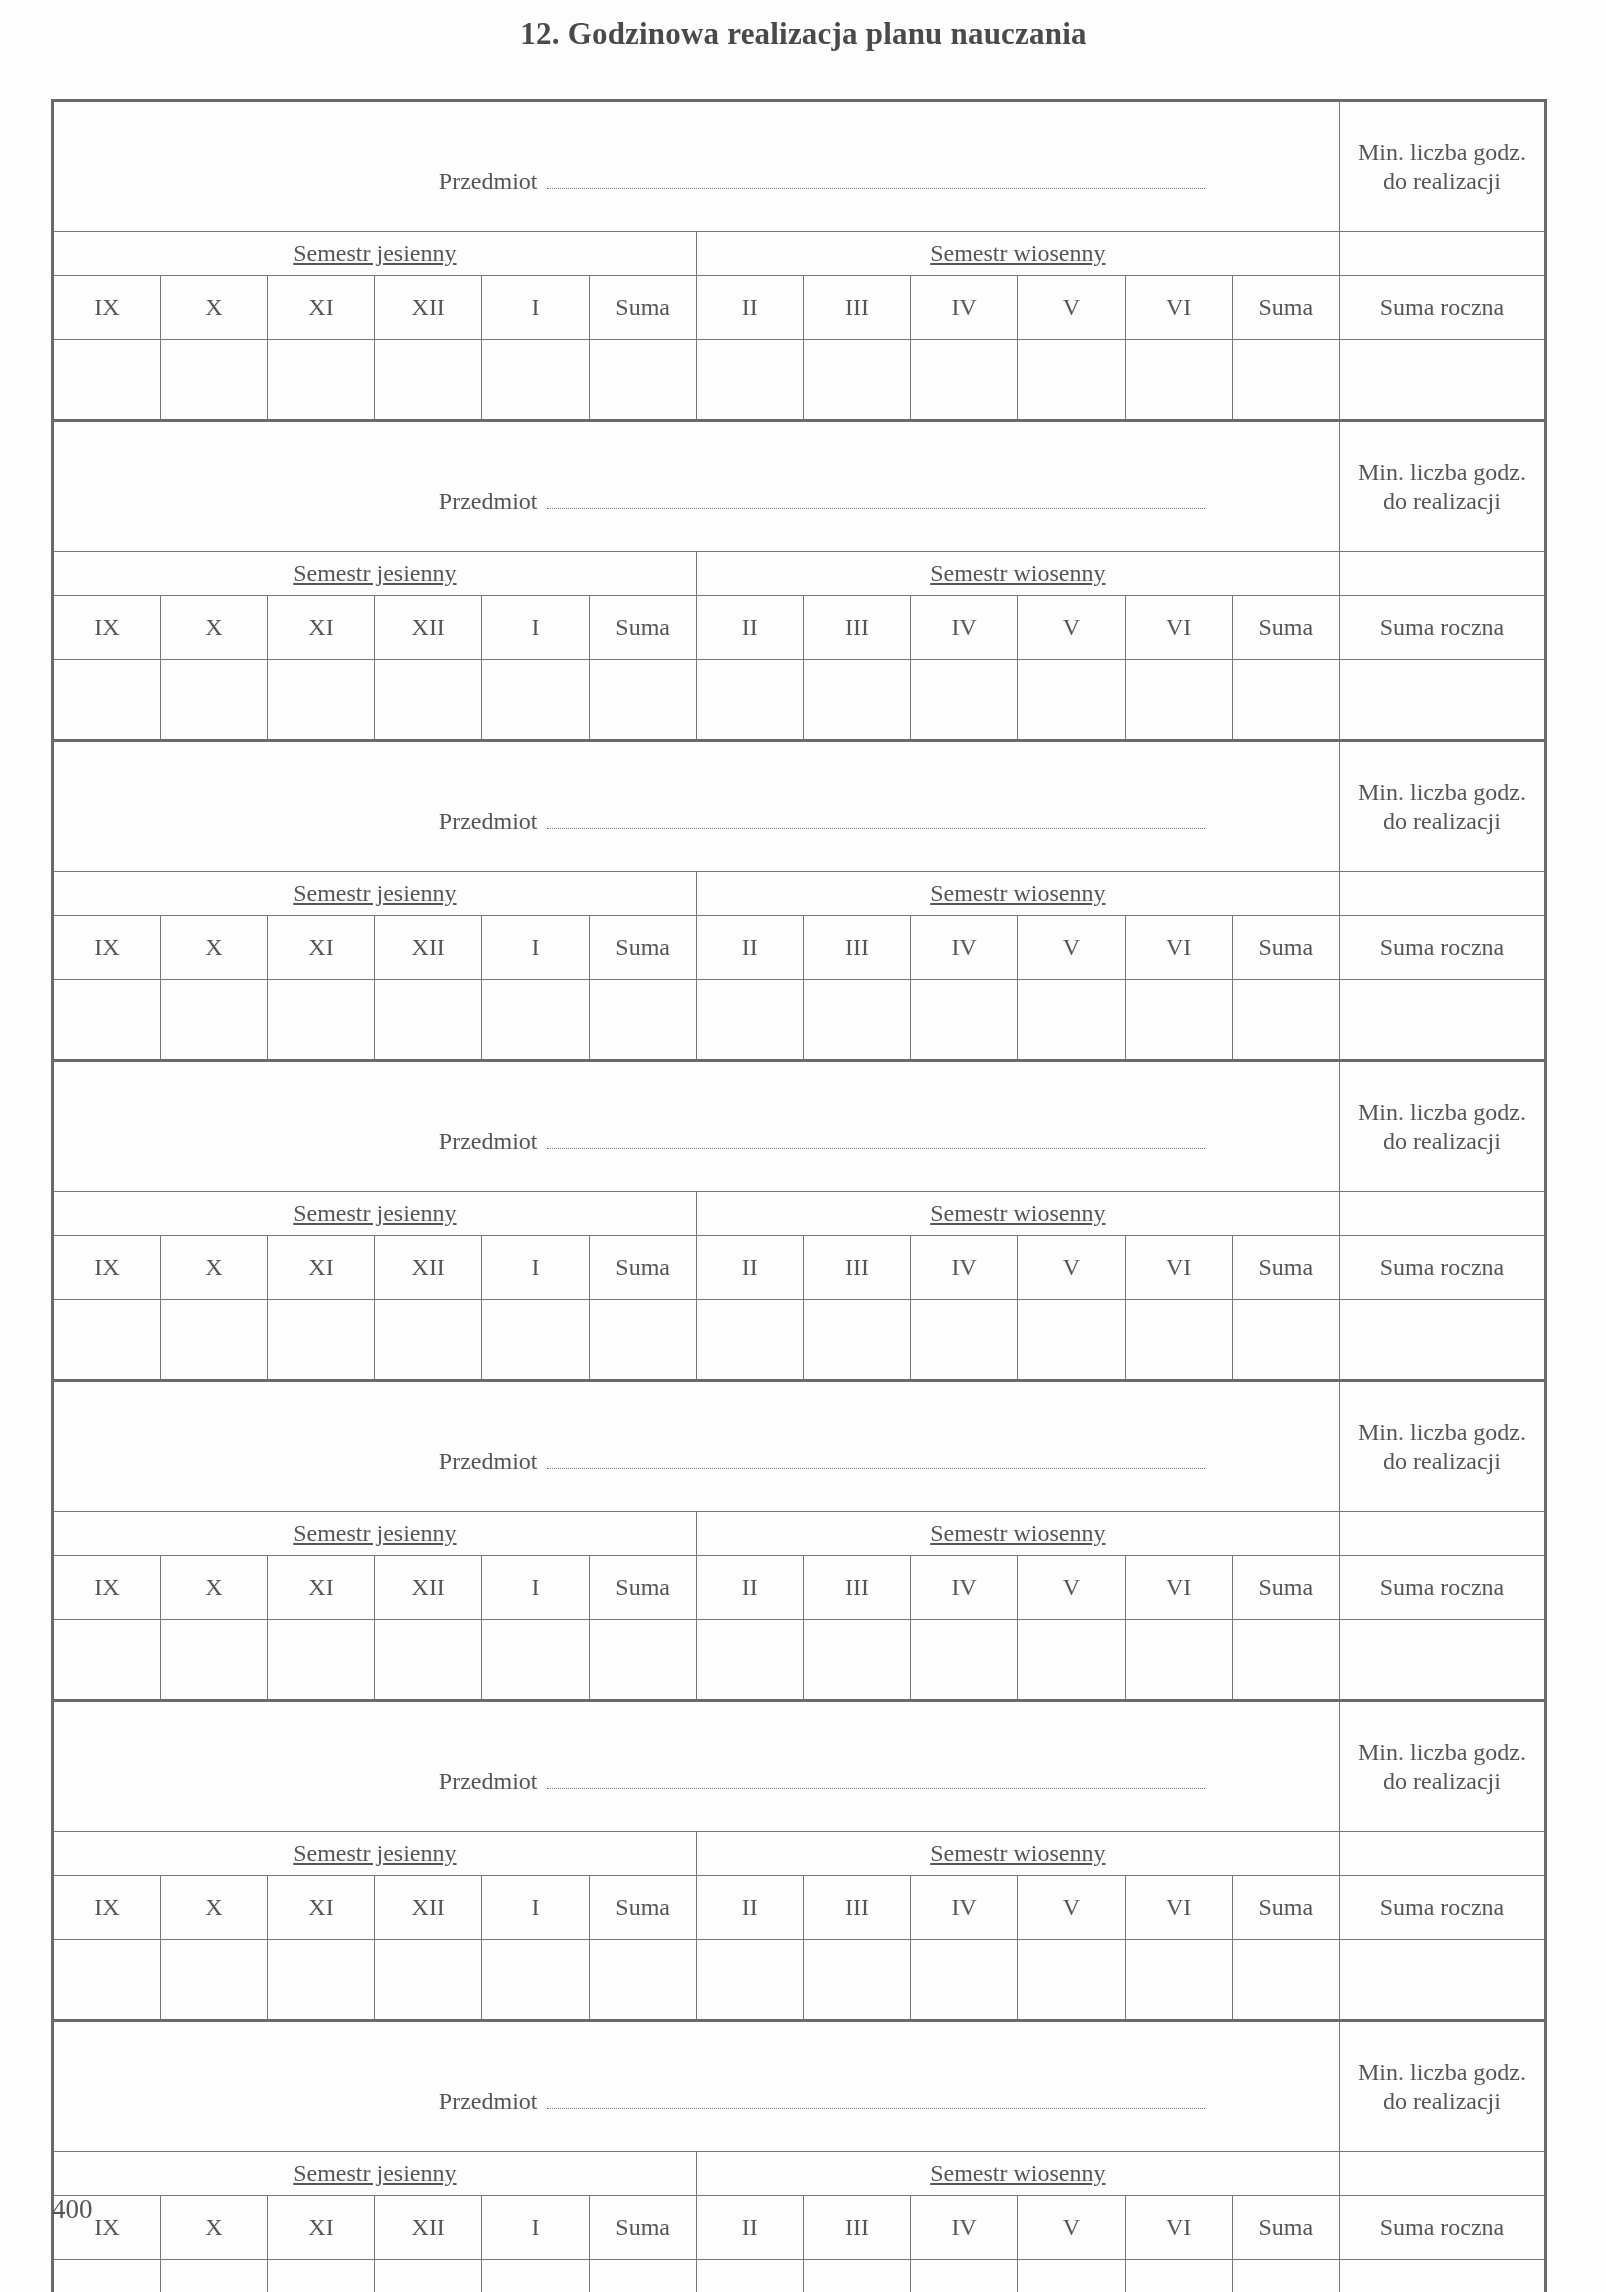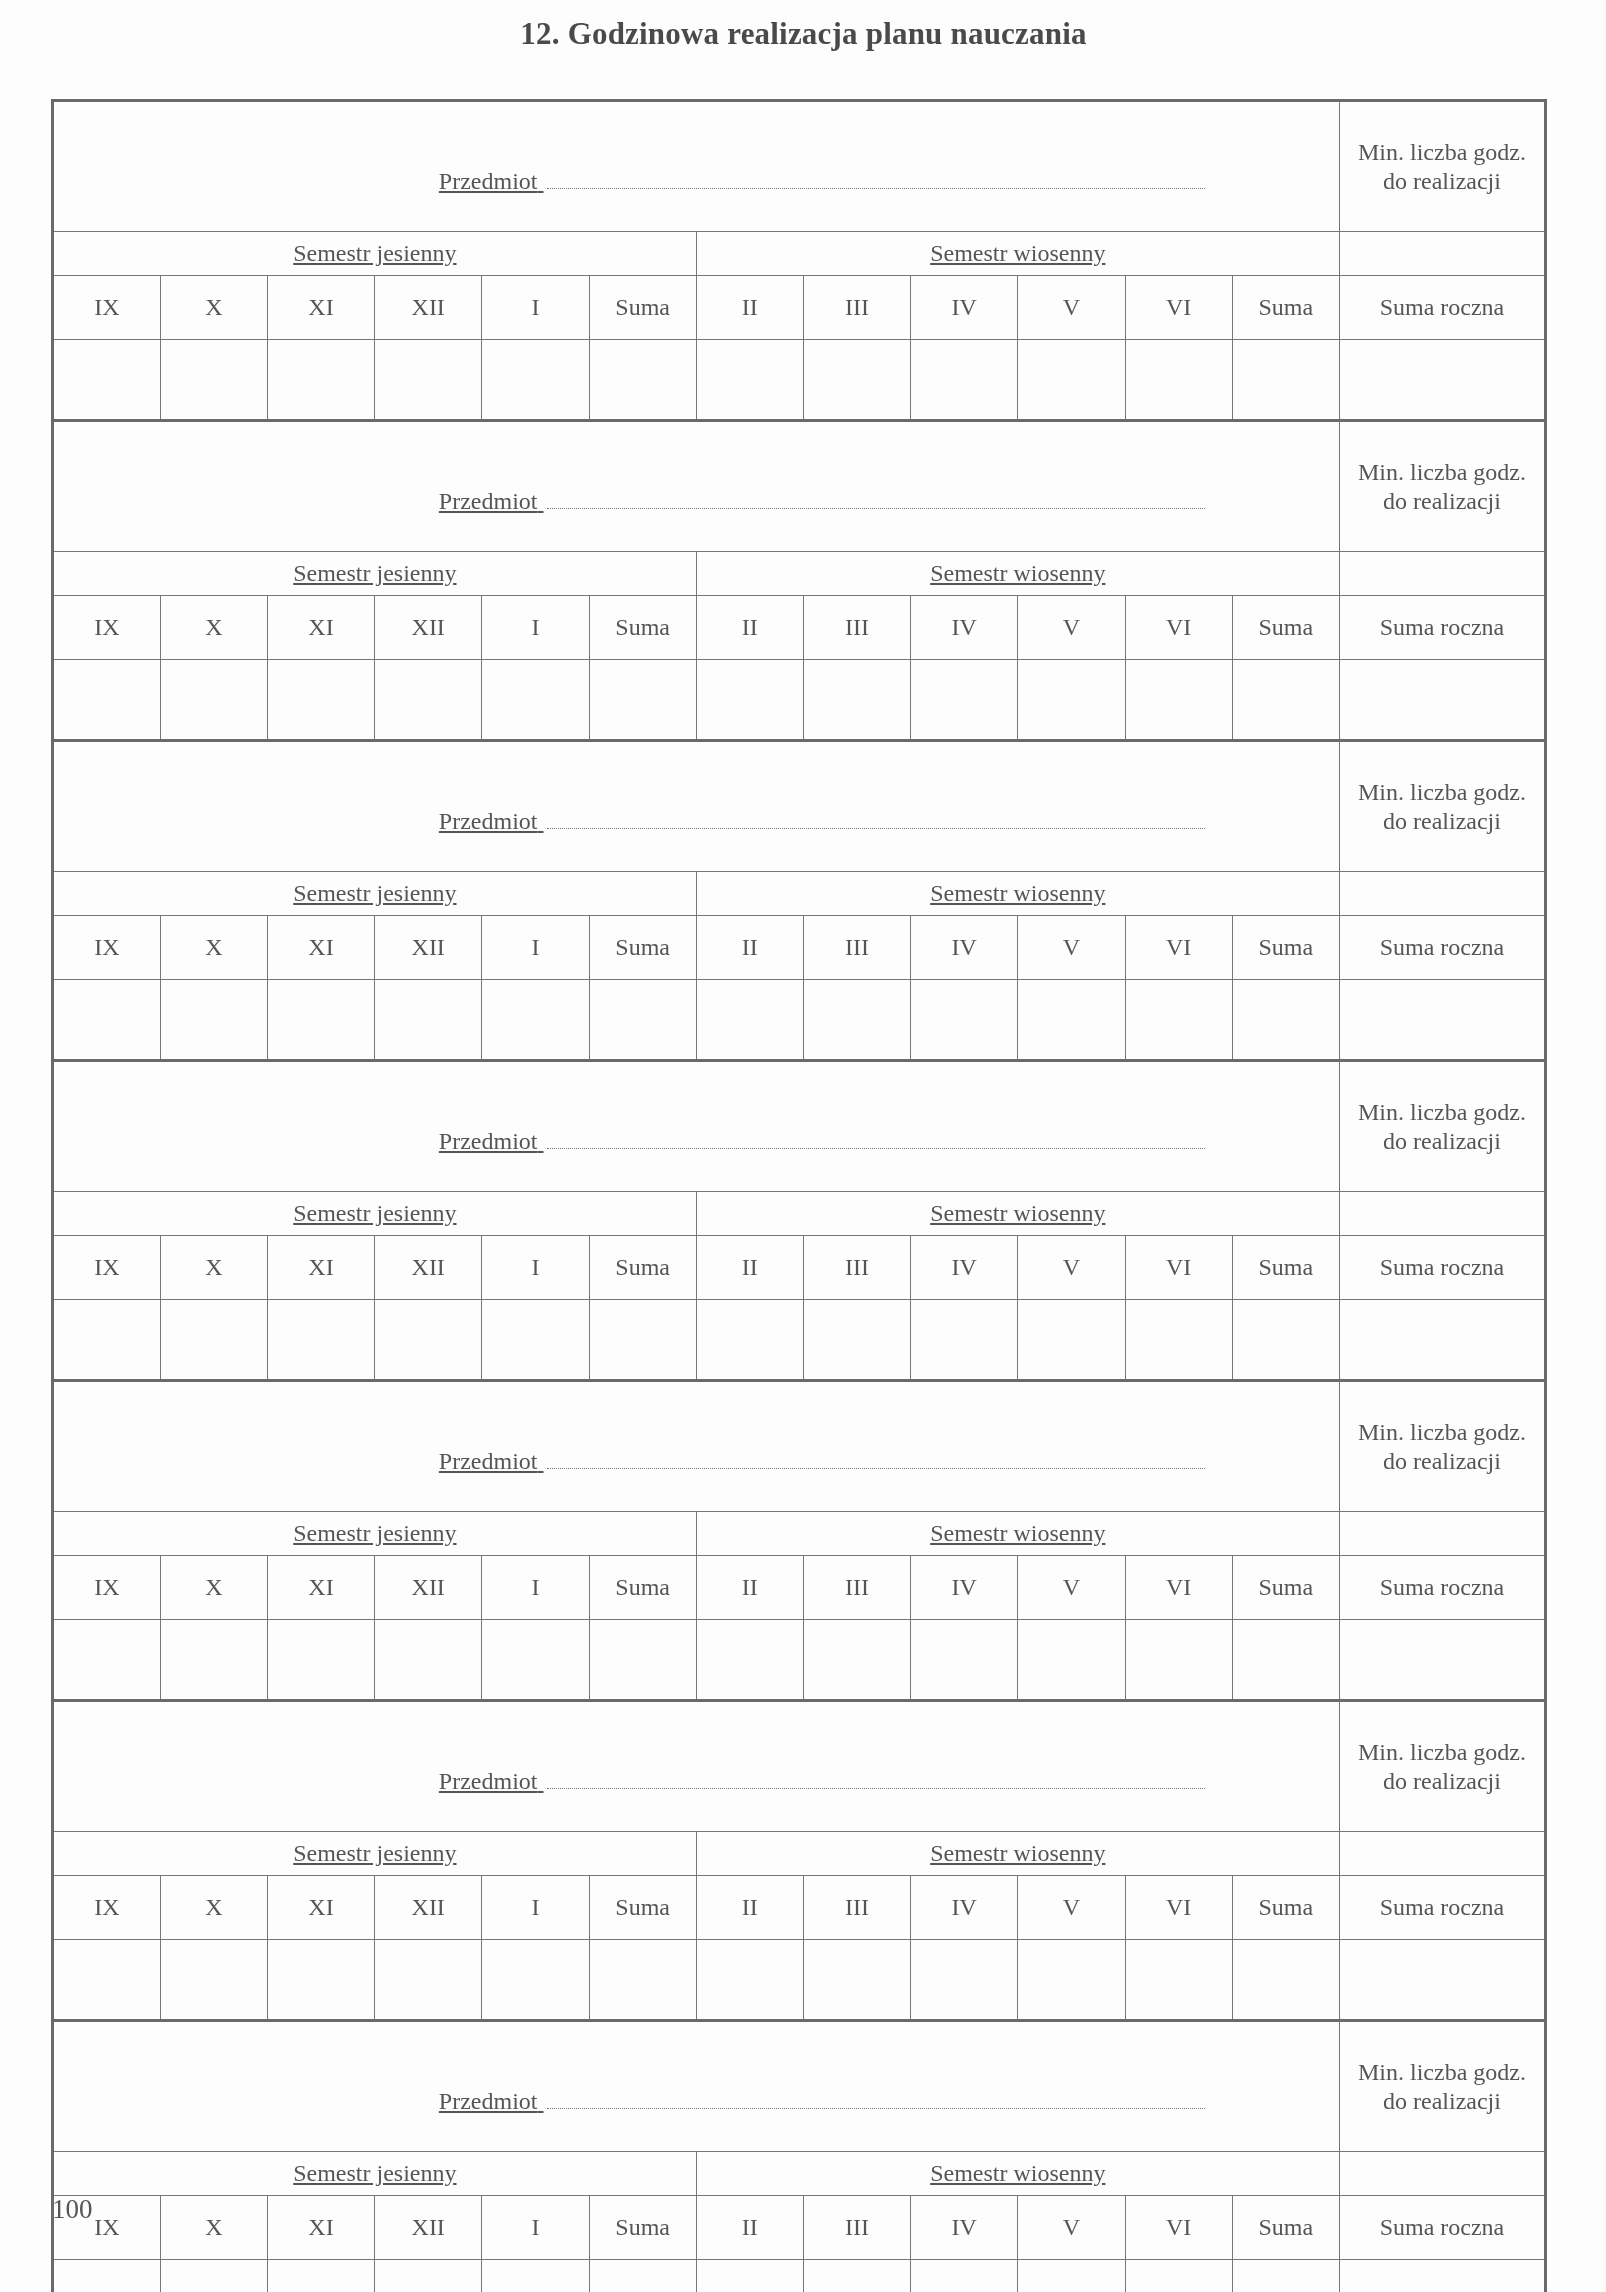--- a/index.html
+++ b/index.html
@@ -24,21 +24,21 @@
   }
   
   table.grid tr td:first-child { border-left: none; }
   table.grid tr td:last-child { border-right: none; }
   table.grid tr:first-child td { border-top: none; }
   table.grid tr:last-child td { border-bottom: none; }
   .row-subject td { height: 100px; }
   .row-sem td { height: 43px; text-decoration: underline; }
   .row-months td { height: 63px; }
   .row-entry td { height: 79px; }
-  .subject-cell { text-align: left; padding-left: 251px !important; padding-top: 29px !important; text-decoration: underline; }
+  .subject-cell { text-align: left; padding-left: 251px !important; padding-top: 29px !important; }
   .subject-label { font-size: 24px; }
   .subject-dots {
     display: inline-block; width: 658px; margin-left: 3.6px;
     border-bottom: 1.8px dotted #777; height: 18px; vertical-align: baseline;
   }
   .min-cell { font-size: 24px; line-height: 29px; }
   .page-number {
     position: absolute; left: 52px; top: 2194px; font-size: 27px; color: #555;
   }
   .entry-cell { cursor: text; }
@@ -512,14 +512,14 @@
         <td class="entry-cell"></td>
         <td class="entry-cell"></td>
         <td class="entry-cell"></td>
         <td class="entry-cell"></td>
       </tr>
     </tbody>
       </table>
   </div>
 </div>
 
-<div class="page-number">100</div>
+<div class="page-number">400</div>
 
 
 </body></html>

